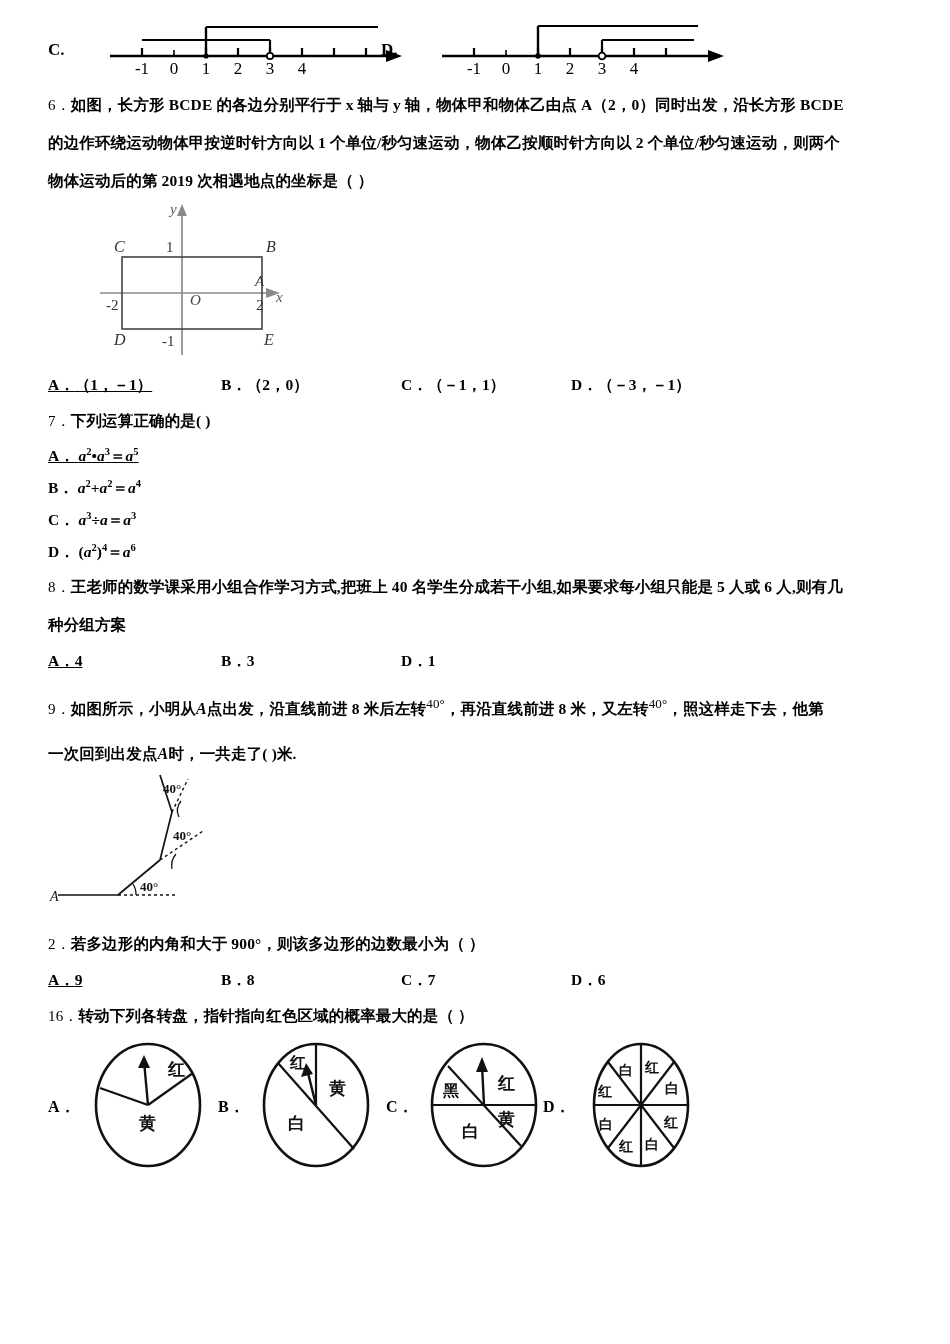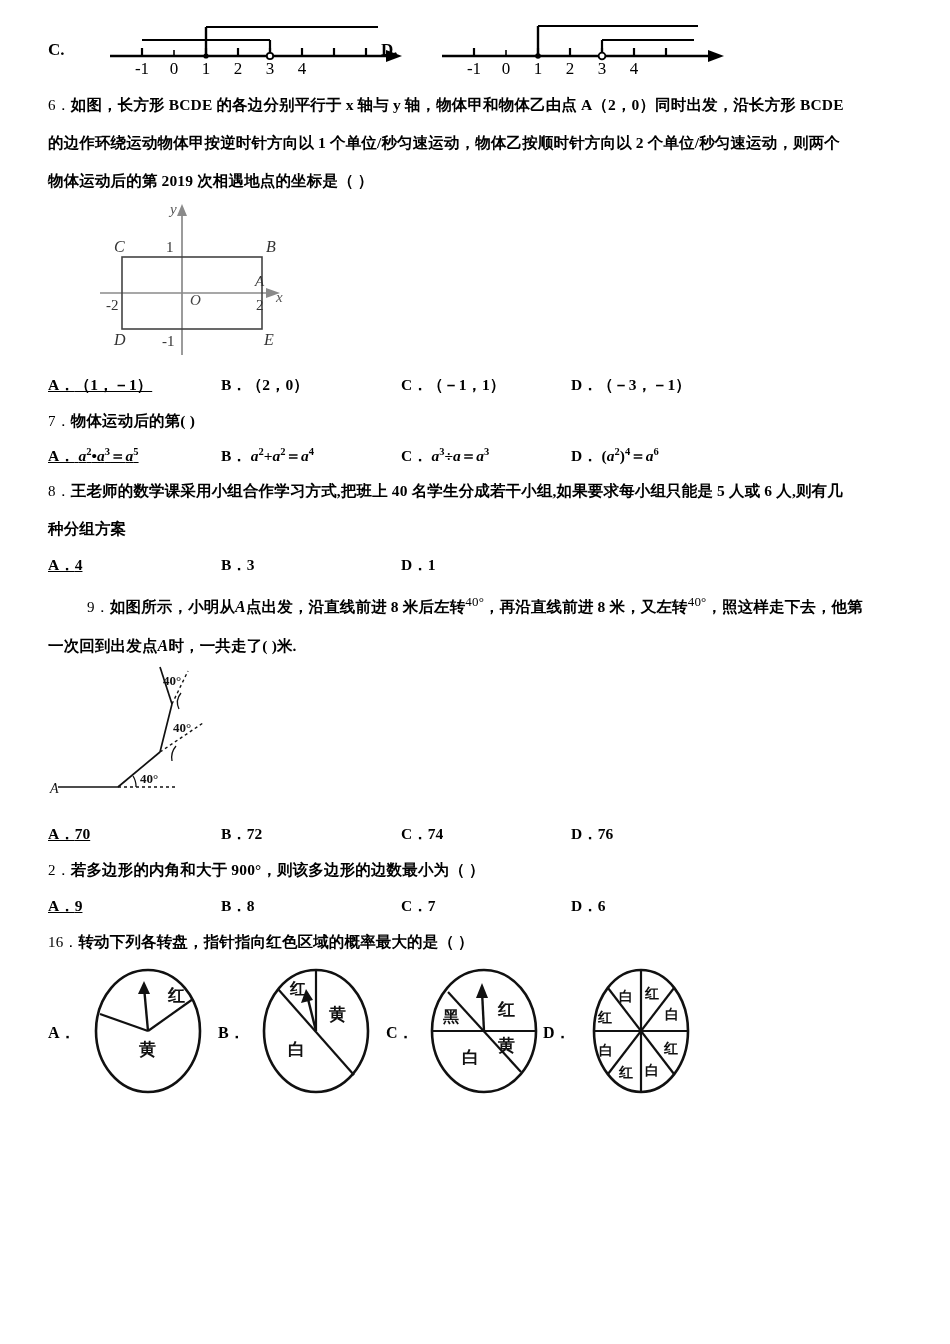--- a/index.html
+++ b/index.html
@@ -200,23 +200,23 @@
     <div class="ow3">
       <span>C．</span><span>（－1，1）</span>
     </div>
     <div>
       <span>D．</span><span>（－3，－1）</span>
     </div>
   </div>
 
   <div>
     <div class="qtext">
-      <span class="qnum">7．</span><span>物体运动后的第(  )</span>
-    </div>
-    <div class="opts" style="line-height:32px;">
+      <span class="qnum">7．</span><span>下列运算正确的是(  )</span>
+    </div>
+    <div class="opts" style="line-height:32px;flex-direction:column;">
       <div class="ow1">
         <span>A．</span>&nbsp;<span class="ital">a</span><sup>2</sup><span>•</span><span class="ital">a</span><sup>3</sup><span>＝</span><span class="ital">a</span><sup>5</sup>
       </div>
       <div class="ow2">
         <span>B．</span>&nbsp;<span class="ital">a</span><sup>2</sup><span>+</span><span class="ital">a</span><sup>2</sup><span>＝</span><span class="ital">a</span><sup>4</sup>
       </div>
       <div class="ow3">
         <span>C．</span>&nbsp;<span class="ital">a</span><sup>3</sup><span>÷</span><span class="ital">a</span><span>＝</span><span class="ital">a</span><sup>3</sup>
       </div>
       <div>
@@ -237,21 +237,21 @@
       <div class="ow2">
         <span>B．</span><span>3</span>
       </div>
       <div>
         <span>D．</span><span>1</span>
       </div>
     </div>
   </div>
 
   <div>
-    <div class="qtext" style="line-height:40px;text-align:center;">
+    <div class="qtext" style="line-height:52px;">
       <span class="qnum">9．</span><span>如图所示，小明从</span><span class="ital" style="font-size:16px;">A</span><span>点出发，沿直线前进 8 米后左转</span><span class="supang">40°</span><span>，再沿直线前进 8 米，又左转</span><span class="supang">40°</span><span>，照这样走下去，他第</span>
     </div>
     <div class="qtext">
       <span>一次回到出发点</span><span class="ital" style="font-size:16px;">A</span><span>时，一共走了(  )米.</span>
     </div>
   </div>
 
   <div class="fig9">
     <svg width="200" height="150" viewBox="0 0 200 150">
 
@@ -268,34 +268,20 @@
       <path d="M 128 81 A 18 18 0 0 0 124 96" fill="none" stroke="#111" stroke-width="1.3"></path>
       <path d="M 133 28 A 15 15 0 0 0 131 44" fill="none" stroke="#111" stroke-width="1.3"></path>
 
       <text x="2" y="128" font-family="Liberation Serif, serif" font-style="italic" font-size="14" fill="#111">A</text>
       <text x="92" y="118" font-family="Liberation Serif, serif" font-size="13" font-weight="bold" fill="#111">40°</text>
       <text x="125" y="67" font-family="Liberation Serif, serif" font-size="13" font-weight="bold" fill="#111">40°</text>
       <text x="115" y="20" font-family="Liberation Serif, serif" font-size="13" font-weight="bold" fill="#111">40°</text>
     </svg>
   </div>
 
-  <div class="opts">
-    <div class="ow1">
-      <span>A．</span><span>70</span>
-    </div>
-    <div class="ow2">
-      <span>B．</span><span>72</span>
-    </div>
-    <div class="ow3">
-      <span>C．</span><span>74</span>
-    </div>
-    <div>
-      <span>D．</span><span>76</span>
-    </div>
-  </div>
 
   <div>
     <div class="qtext">
       <span class="qnum">2．</span><span>若多边形的内角和大于 900</span><span>°</span><span>，则该多边形的边数最小为（  ）</span>
     </div>
     <div class="opts">
       <div class="ow1">
         <span>A．</span><span>9</span>
       </div>
       <div class="ow2">

